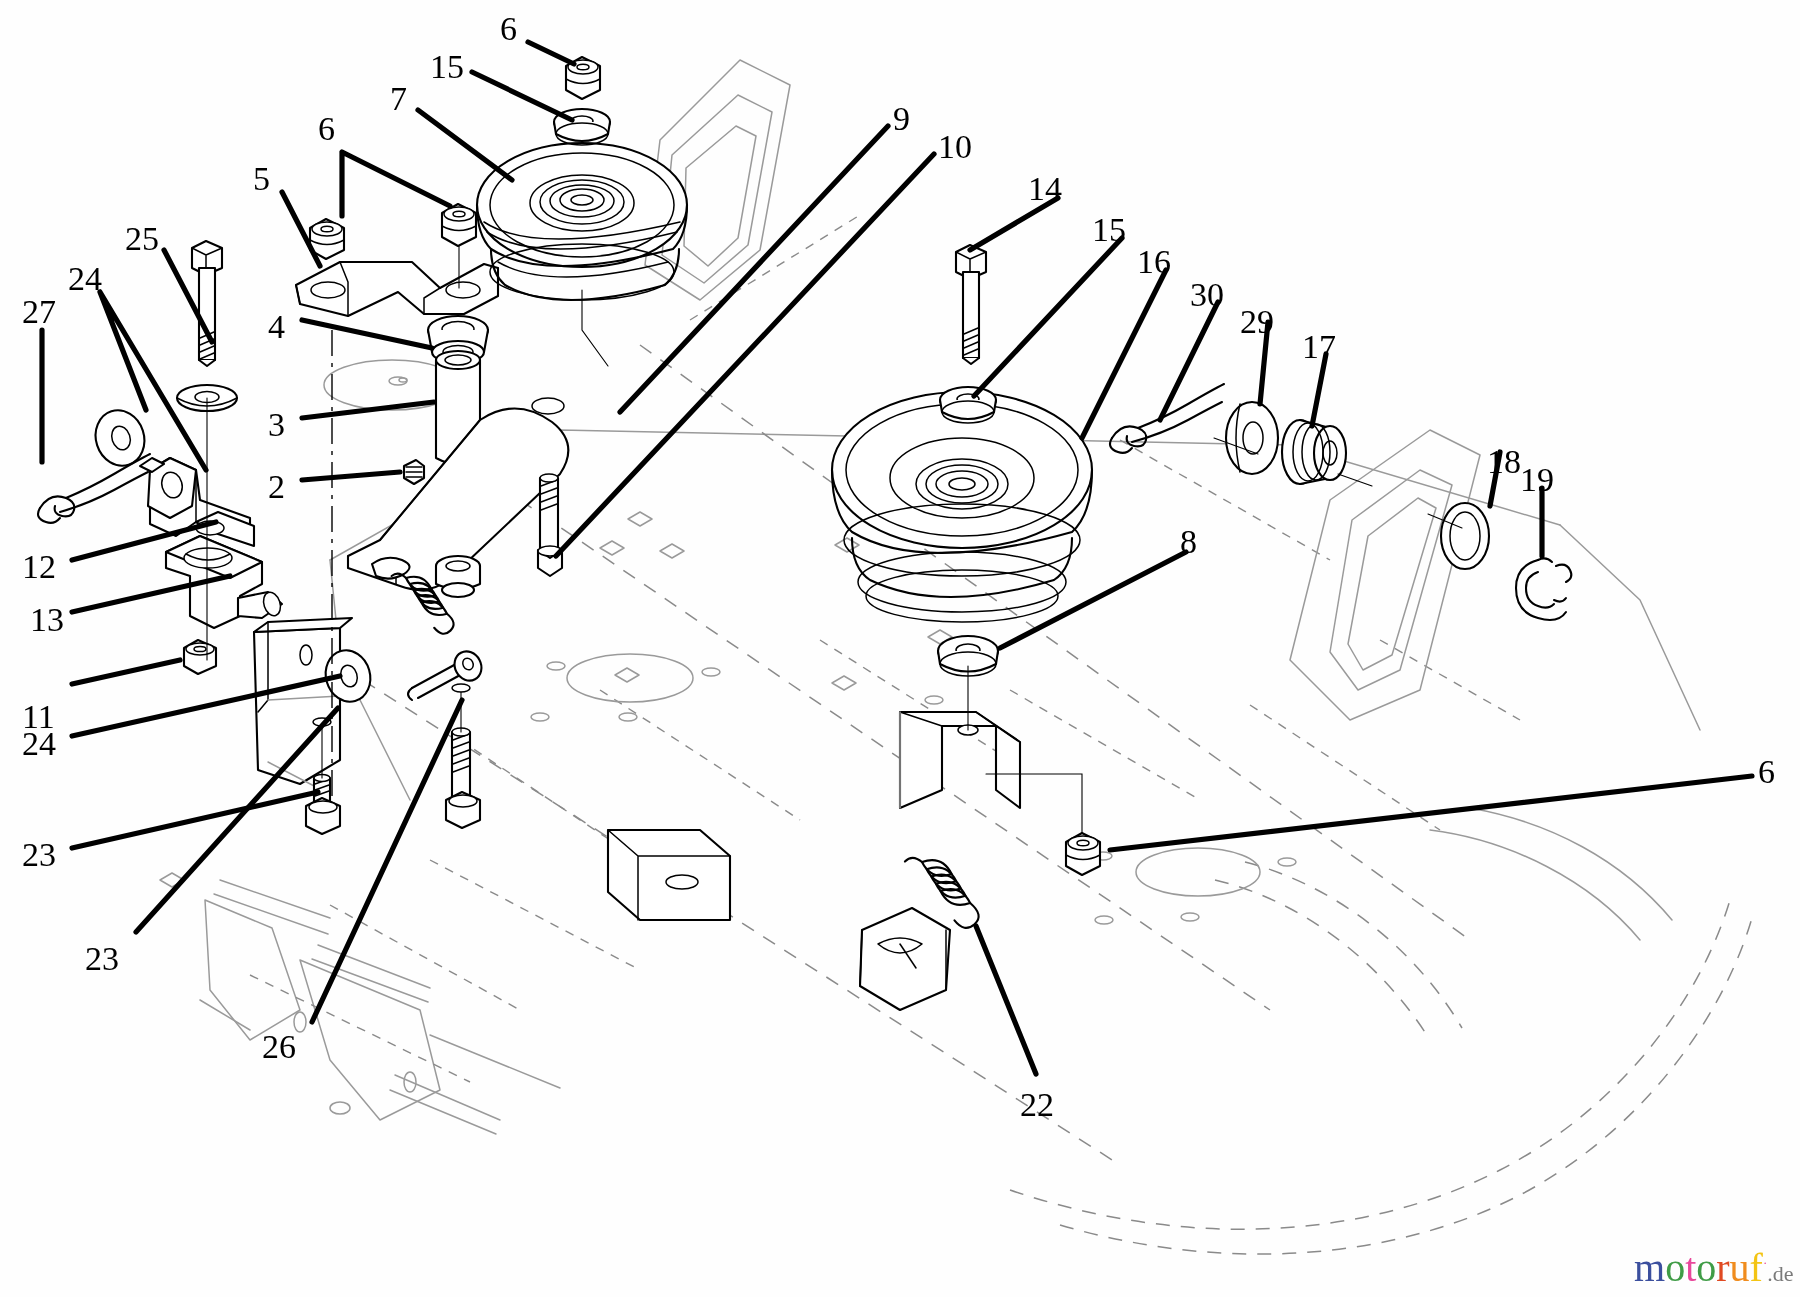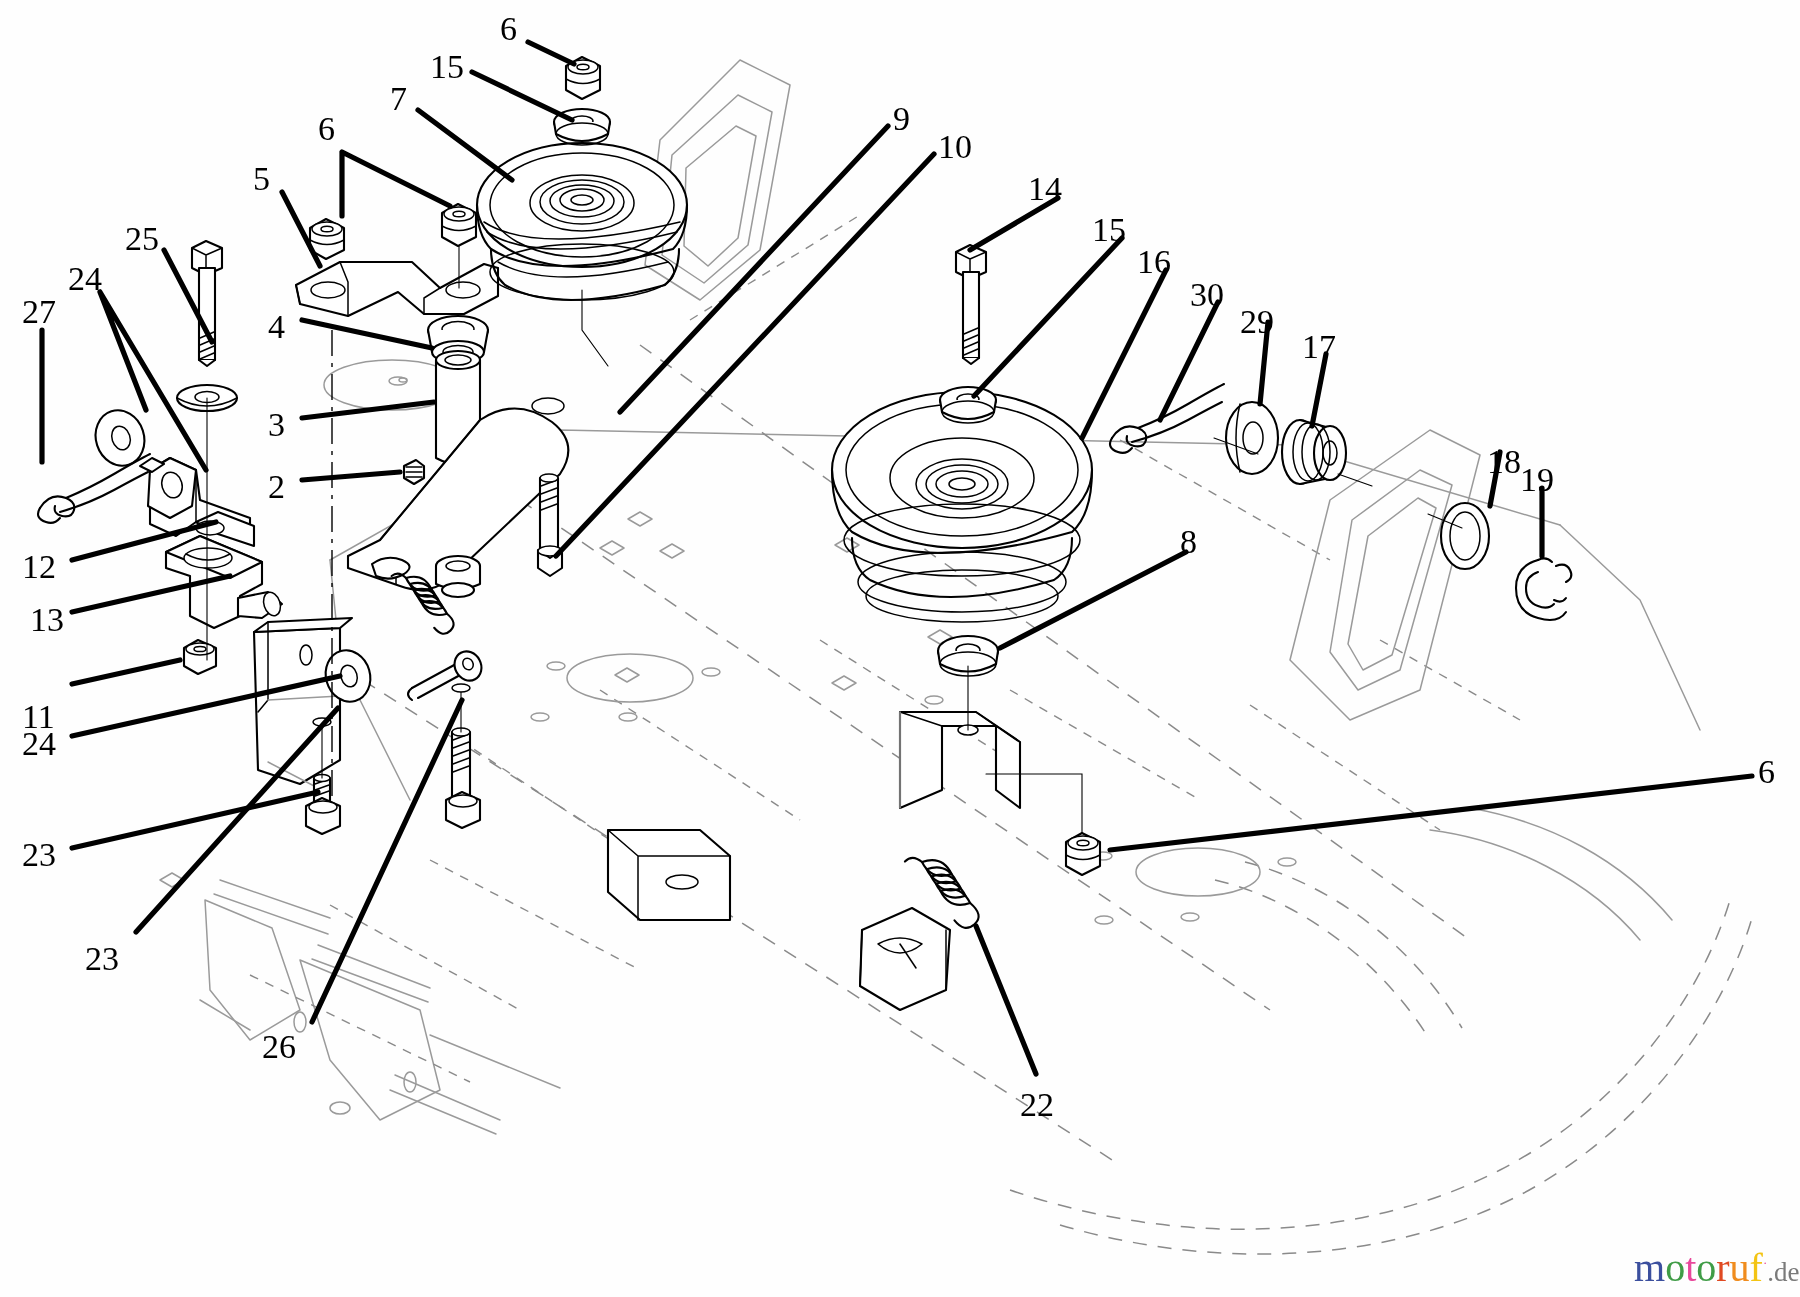--- a/index.html
+++ b/index.html
@@ -23,21 +23,21 @@
   }
   #watermark{
     position:absolute;
     font-family:"Liberation Serif", serif;
     font-size:40px;
     line-height:1;
     white-space:nowrap;
     user-select:none;
   }
   #watermark .l{display:inline-block;}
-  #watermark .de{font-size:27px;vertical-align:baseline;}
+  #watermark .de{font-size:22px;vertical-align:baseline;}
   #watermark .dot{font-size:13px;vertical-align:super;}
 </style>
 </head>
 <body>
 
 <div id="stage">
 
   <svg id="art" viewBox="0 0 1800 1297" xmlns="http://www.w3.org/2000/svg">
     <defs>
       <style>

